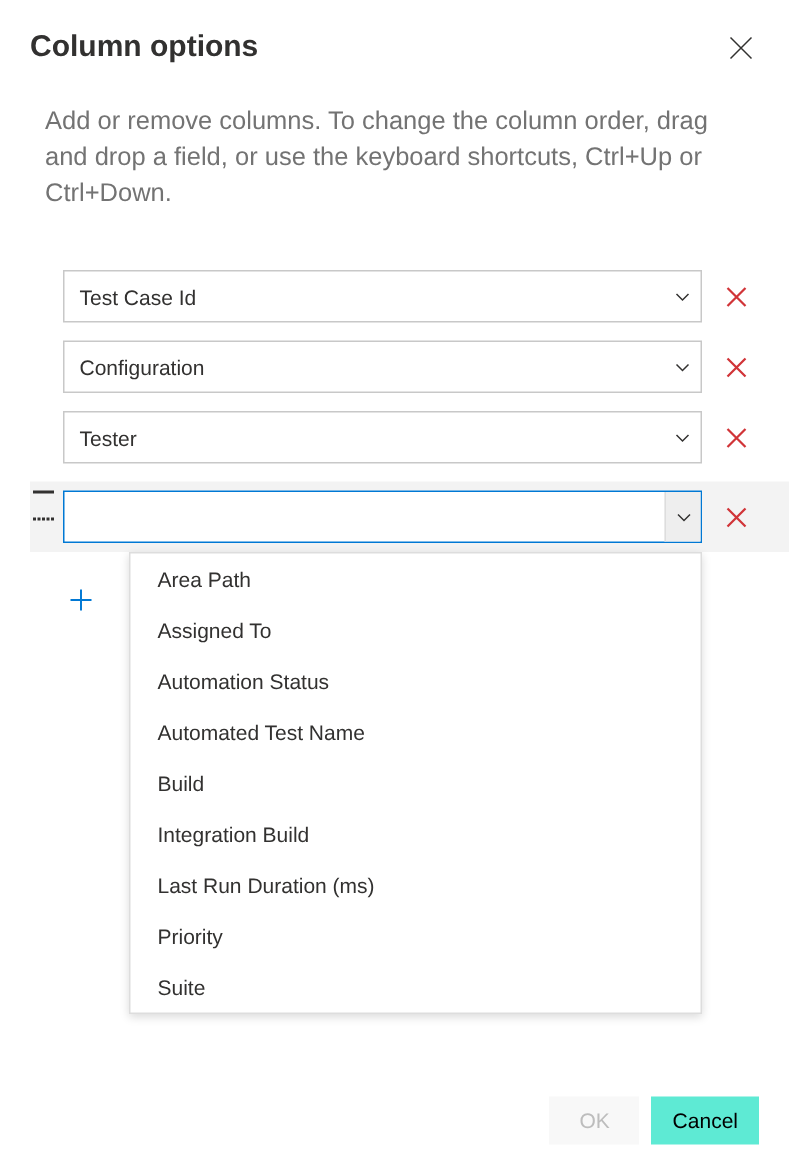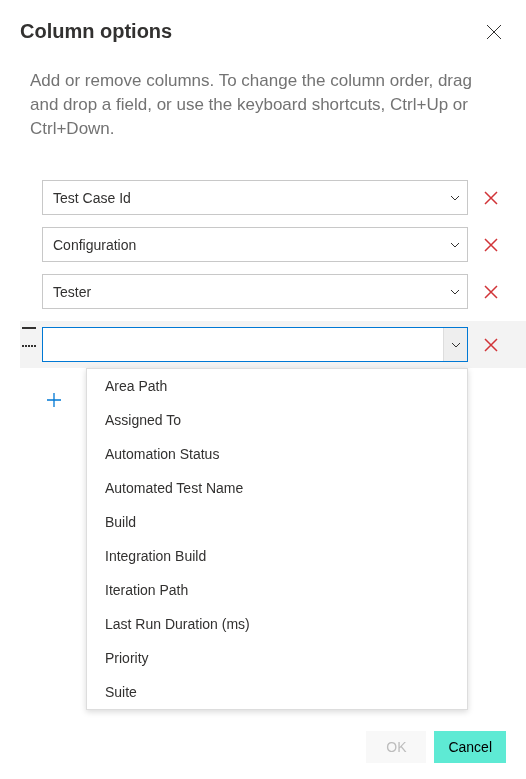--- a/index.html
+++ b/index.html
@@ -277,21 +277,20 @@
           </svg>
       </button>
 
       <div class="dropdown">
         <div class="dropdown-item">Area Path</div>
         <div class="dropdown-item">Assigned To</div>
         <div class="dropdown-item">Automation Status</div>
         <div class="dropdown-item">Automated Test Name</div>
         <div class="dropdown-item">Build</div>
         <div class="dropdown-item">Integration Build</div>
-        <div class="dropdown-item">Iteration Path</div>
         <div class="dropdown-item">Last Run Duration (ms)</div>
         <div class="dropdown-item">Priority</div>
         <div class="dropdown-item">Suite</div>
       </div>
     </div>
 
   </div>
 
   <div class="add-row">
     <button class="add-btn">

